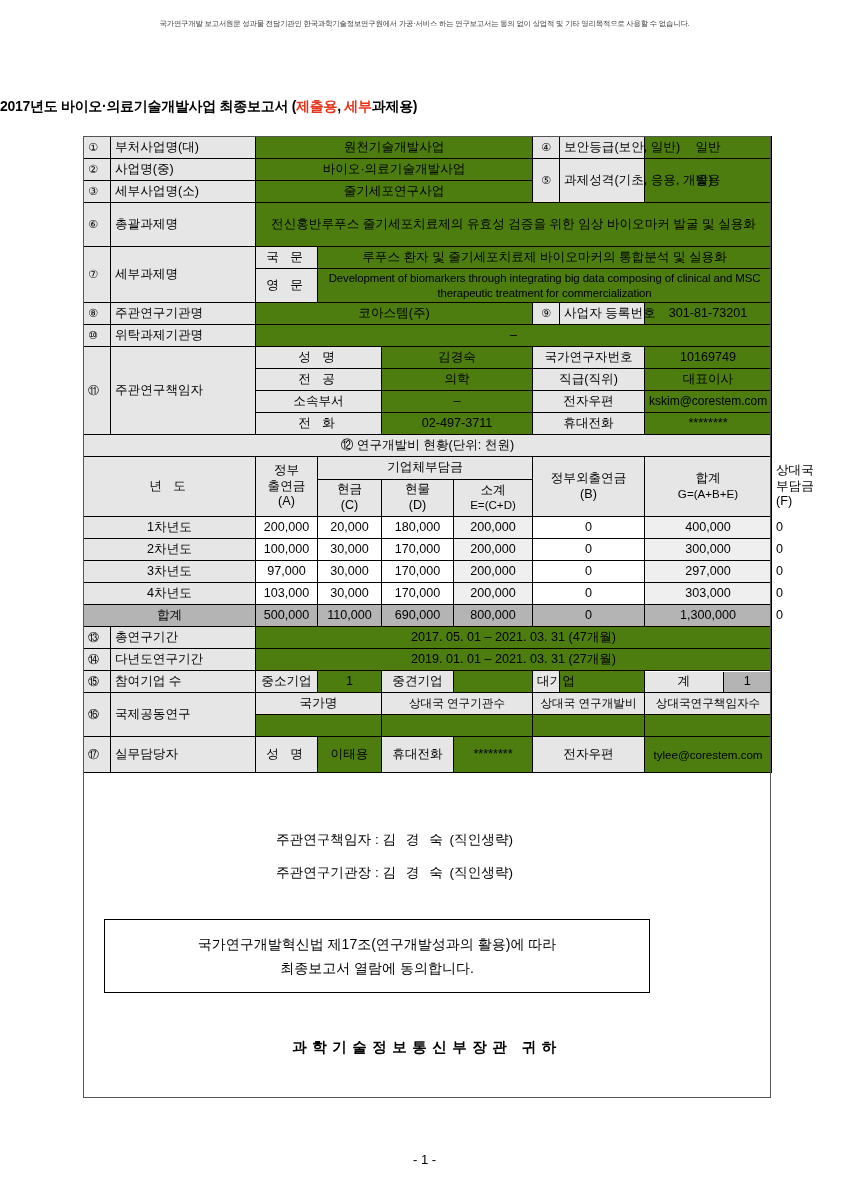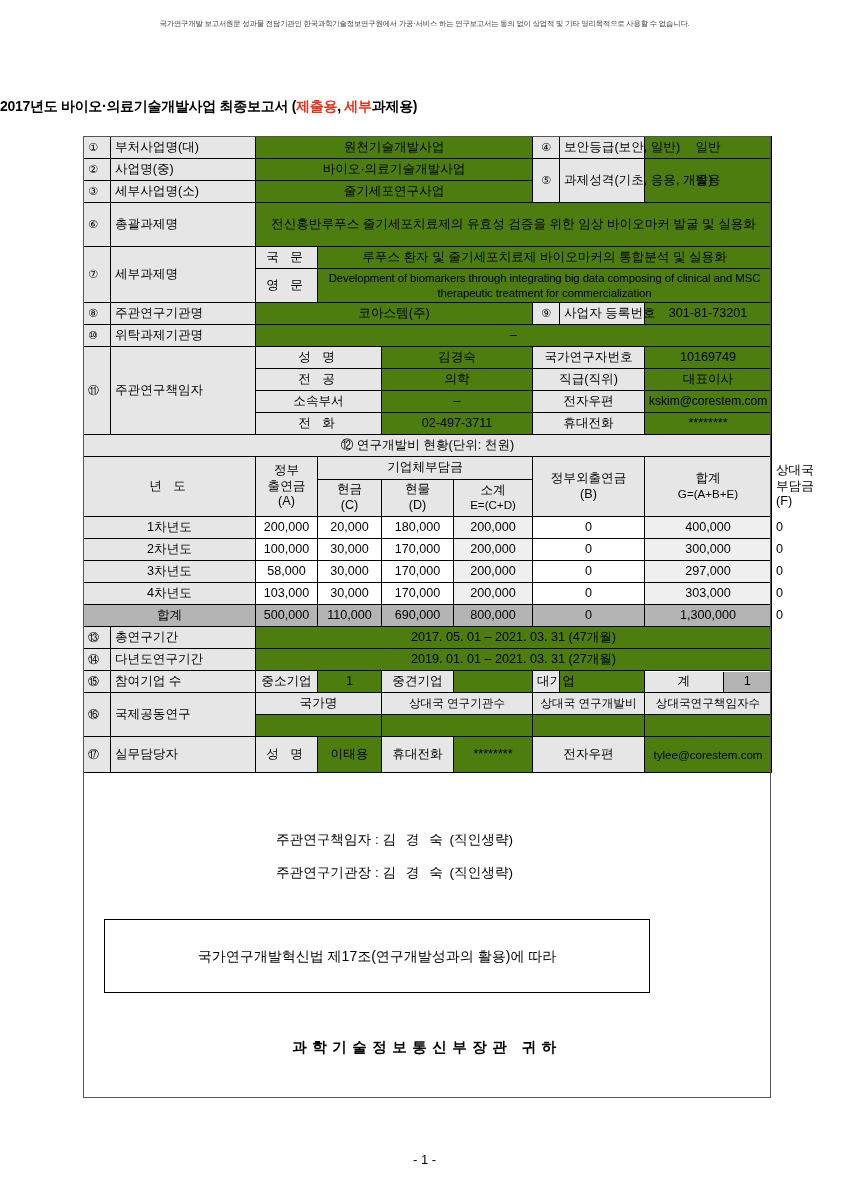--- a/index.html
+++ b/index.html
@@ -297,21 +297,21 @@
       <td class="valr">100,000</td>
       <td class="valr">30,000</td>
       <td class="valr">170,000</td>
       <td class="valr shade">200,000</td>
       <td class="valr" colspan="2">0</td>
       <td class="valr shade">300,000</td>
       <td class="valr">0</td>
     </tr>
     <tr>
       <td class="lblc" colspan="2">3차년도</td>
-      <td class="valr">58,000</td>
+      <td class="valr">97,000</td>
       <td class="valr">30,000</td>
       <td class="valr">170,000</td>
       <td class="valr shade">200,000</td>
       <td class="valr" colspan="2">0</td>
       <td class="valr shade">297,000</td>
       <td class="valr">0</td>
     </tr>
     <tr>
       <td class="lblc" colspan="2">4차년도</td>
       <td class="valr">103,000</td>
@@ -404,18 +404,19 @@
     <span>(직인생략)</span>
   </div>
   <div class="sig sig2">
     <span>주관연구기관장 :</span>
     <span class="nm">김 경 숙</span>
     <span>(직인생략)</span>
   </div>
 
   <div class="consent">
     <div>국가연구개발혁신법 제17조(연구개발성과의 활용)에 따라</div>
+    <div>최종보고서 열람에 동의합니다.</div>
   </div>
 
   <div class="ministry">과학기술정보통신부장관 귀하</div>
 
   <div class="pagenum">- 1 -</div>
 </div>
 
 </body></html>

